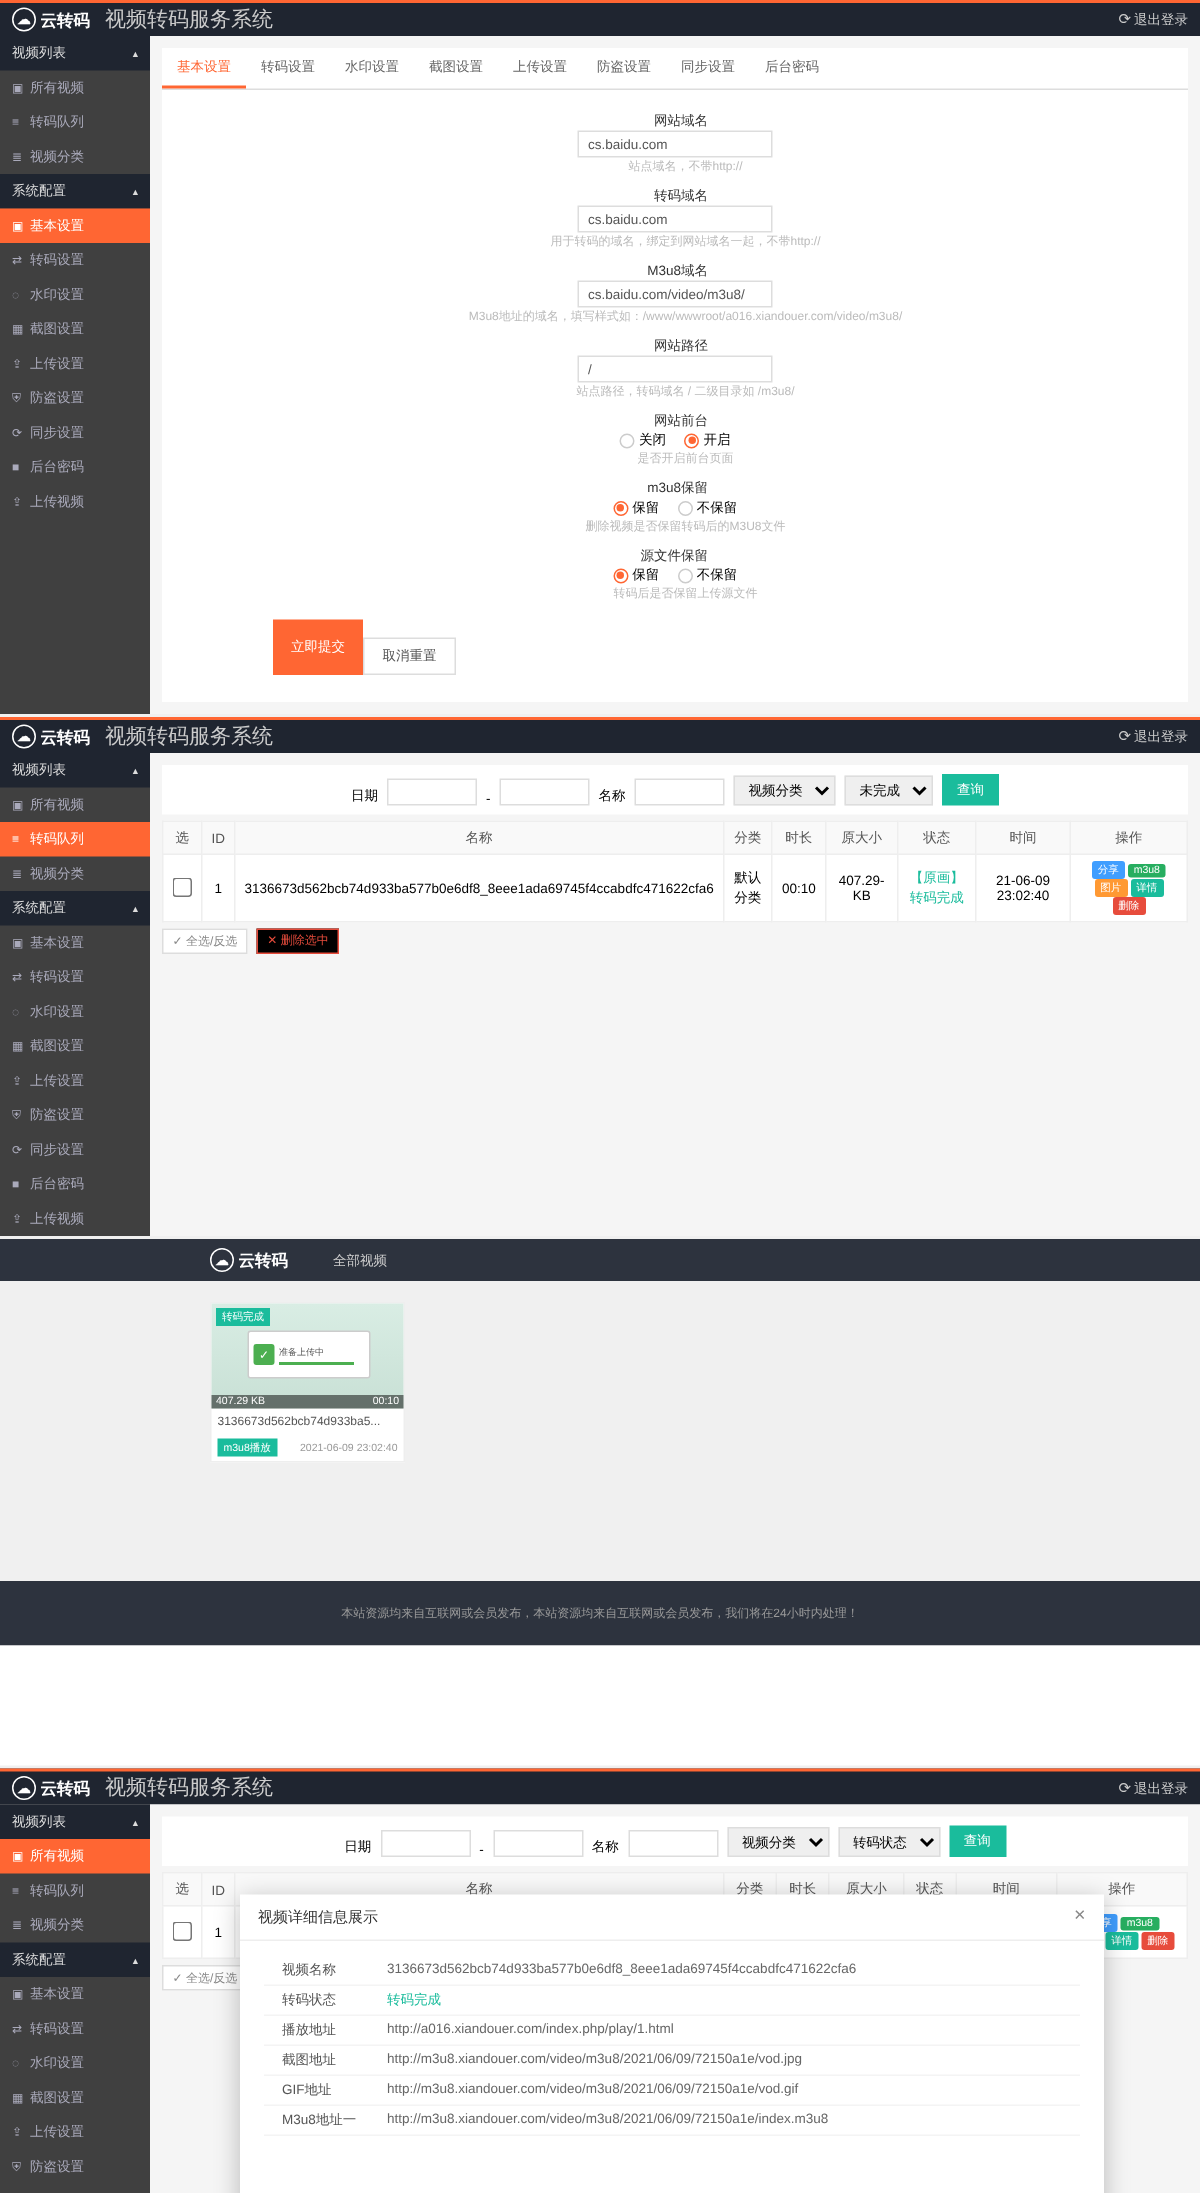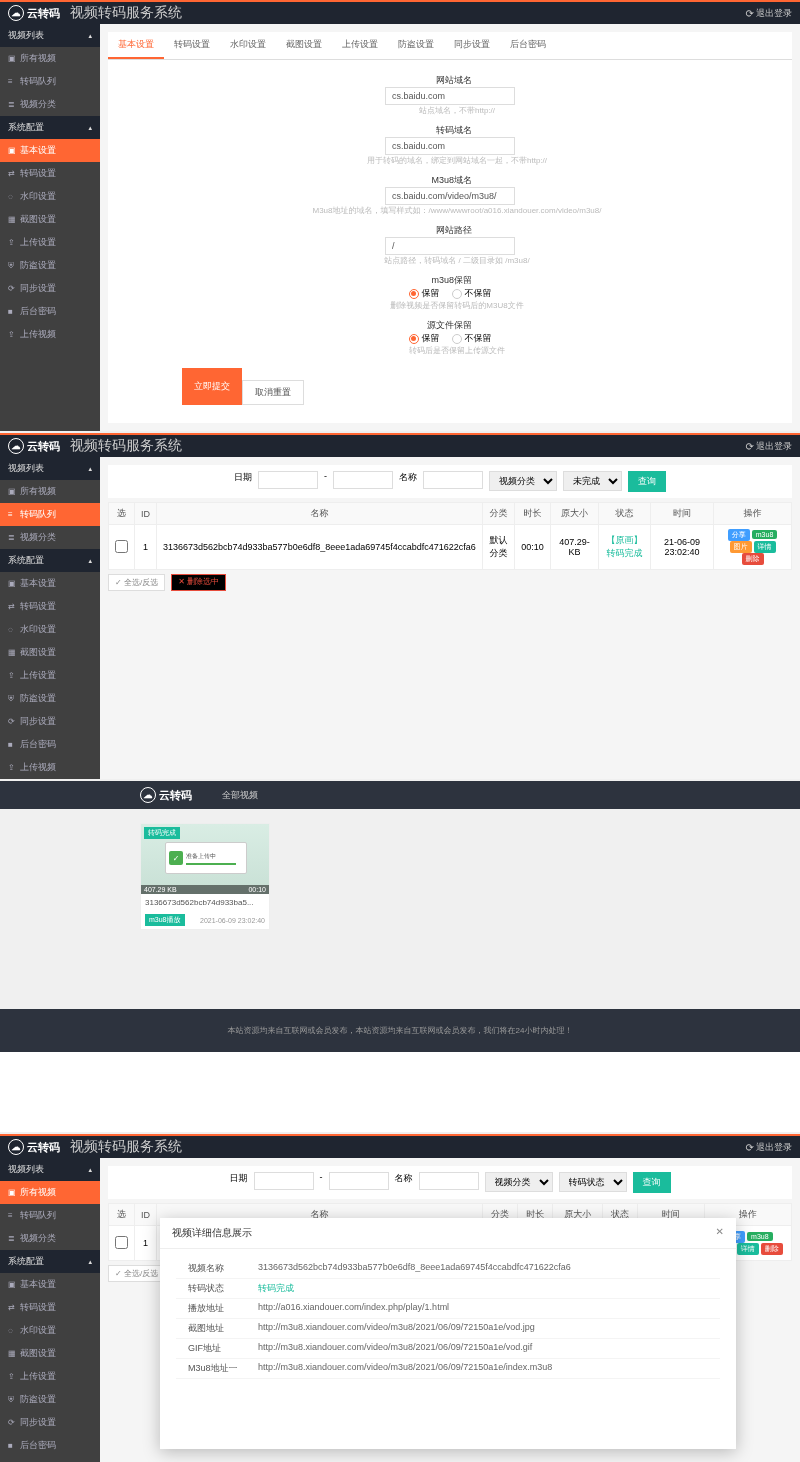--- a/index.html
+++ b/index.html
@@ -30,21 +30,21 @@
 .radio-group { display:flex; gap:12px; align-items:center; }
 .radio { display:flex; align-items:center; gap:3px; cursor:pointer; }
 .radio-dot { width:10px; height:10px; border:1px solid #ccc; border-radius:50%; display:flex; align-items:center; justify-content:center; }
 .radio-dot.on { border-color:#ff6633; }
 .radio-dot.on::after { content:""; width:5px; height:5px; background:#ff6633; border-radius:50%; }
 .btn-row { padding:8px 14px 8px 74px; display:flex; gap:0; }
 .btn { padding:5px 12px; font-size:9px; border:none; cursor:pointer; }
 .btn-primary { background:#ff6633; color:#fff; }
 .btn-default { background:#fff; border:1px solid #ddd; color:#555;margin-top:12px; }
 .btn-teal { background:#1abc9c; color:#fff; padding:4px 10px; }
-.filter-bar { background:#fff; padding:6px; display:flex; align-items:flex-start; justify-content:center; gap:6px; font-size:9px; margin-bottom:4px; }
+.filter-bar { background:#fff; padding:6px; display:flex; align-items:flex-end; justify-content:center; gap:6px; font-size:9px; margin-bottom:4px; }
 .filter-bar input, .filter-bar select { border:1px solid #ddd; padding:3px 5px; font-size:9px; }
 .filter-bar input { width:60px; }
 .table { width:100%; background:#fff; border-collapse:collapse; font-size:9px; }
 .table th, .table td { border:1px solid #eee; padding:4px 6px; text-align:center; }
 .table th { background:#f9f9f9; color:#555; font-weight:normal; }
 .tag { display:inline-block; padding:1px 4px; border-radius:2px; font-size:7px; color:#fff; margin:0 1px; }
 .tag-blue{background:#409eff}.tag-orange{background:#ff9933}.tag-green{background:#1abc9c}.tag-red{background:#e74c3c}.tag-dgreen{background:#27ae60}
 .status-done{color:#1abc9c}.table-footer{display:flex;gap:6px;padding:4px 0;font-size:8px}
 .badge-sel{border:1px solid #ddd;padding:2px 6px;color:#888;background:#fff}.badge-del{border:1px solid #e74c3c;color:#e74c3c;padding:1px 6px;background:#000000}
 
@@ -160,20 +160,28 @@
           </div>
           <div class="form-row">
             <span class="form-label">M3u8域名</span>
             <input class="form-input" value="cs.baidu.com/video/m3u8/" style="">
             <span class="form-hint">M3u8地址的域名，填写样式如：/www/wwwroot/a016.xiandouer.com/video/m3u8/</span>
           </div>
           <div class="form-row">
             <span class="form-label">网站路径</span>
             <input class="form-input" value="/" style="">
             <span class="form-hint">站点路径，转码域名 / 二级目录如 /m3u8/</span>
+          </div>
+          <div class="form-row">
+            <span class="form-label">网站前台</span>
+            <div class="radio-group">
+              <span class="radio"><span class="radio-dot"></span>关闭</span>
+              <span class="radio"><span class="radio-dot on"></span>开启</span>
+            </div>
+            <span class="form-hint">是否开启前台页面</span>
           </div>
           <div class="form-row">
             <span class="form-label">m3u8保留</span>
             <div class="radio-group">
               <span class="radio"><span class="radio-dot on"></span>保留</span>
               <span class="radio"><span class="radio-dot"></span>不保留</span>
             </div>
             <span class="form-hint">删除视频是否保留转码后的M3U8文件</span>
           </div>
           <div class="form-row">

